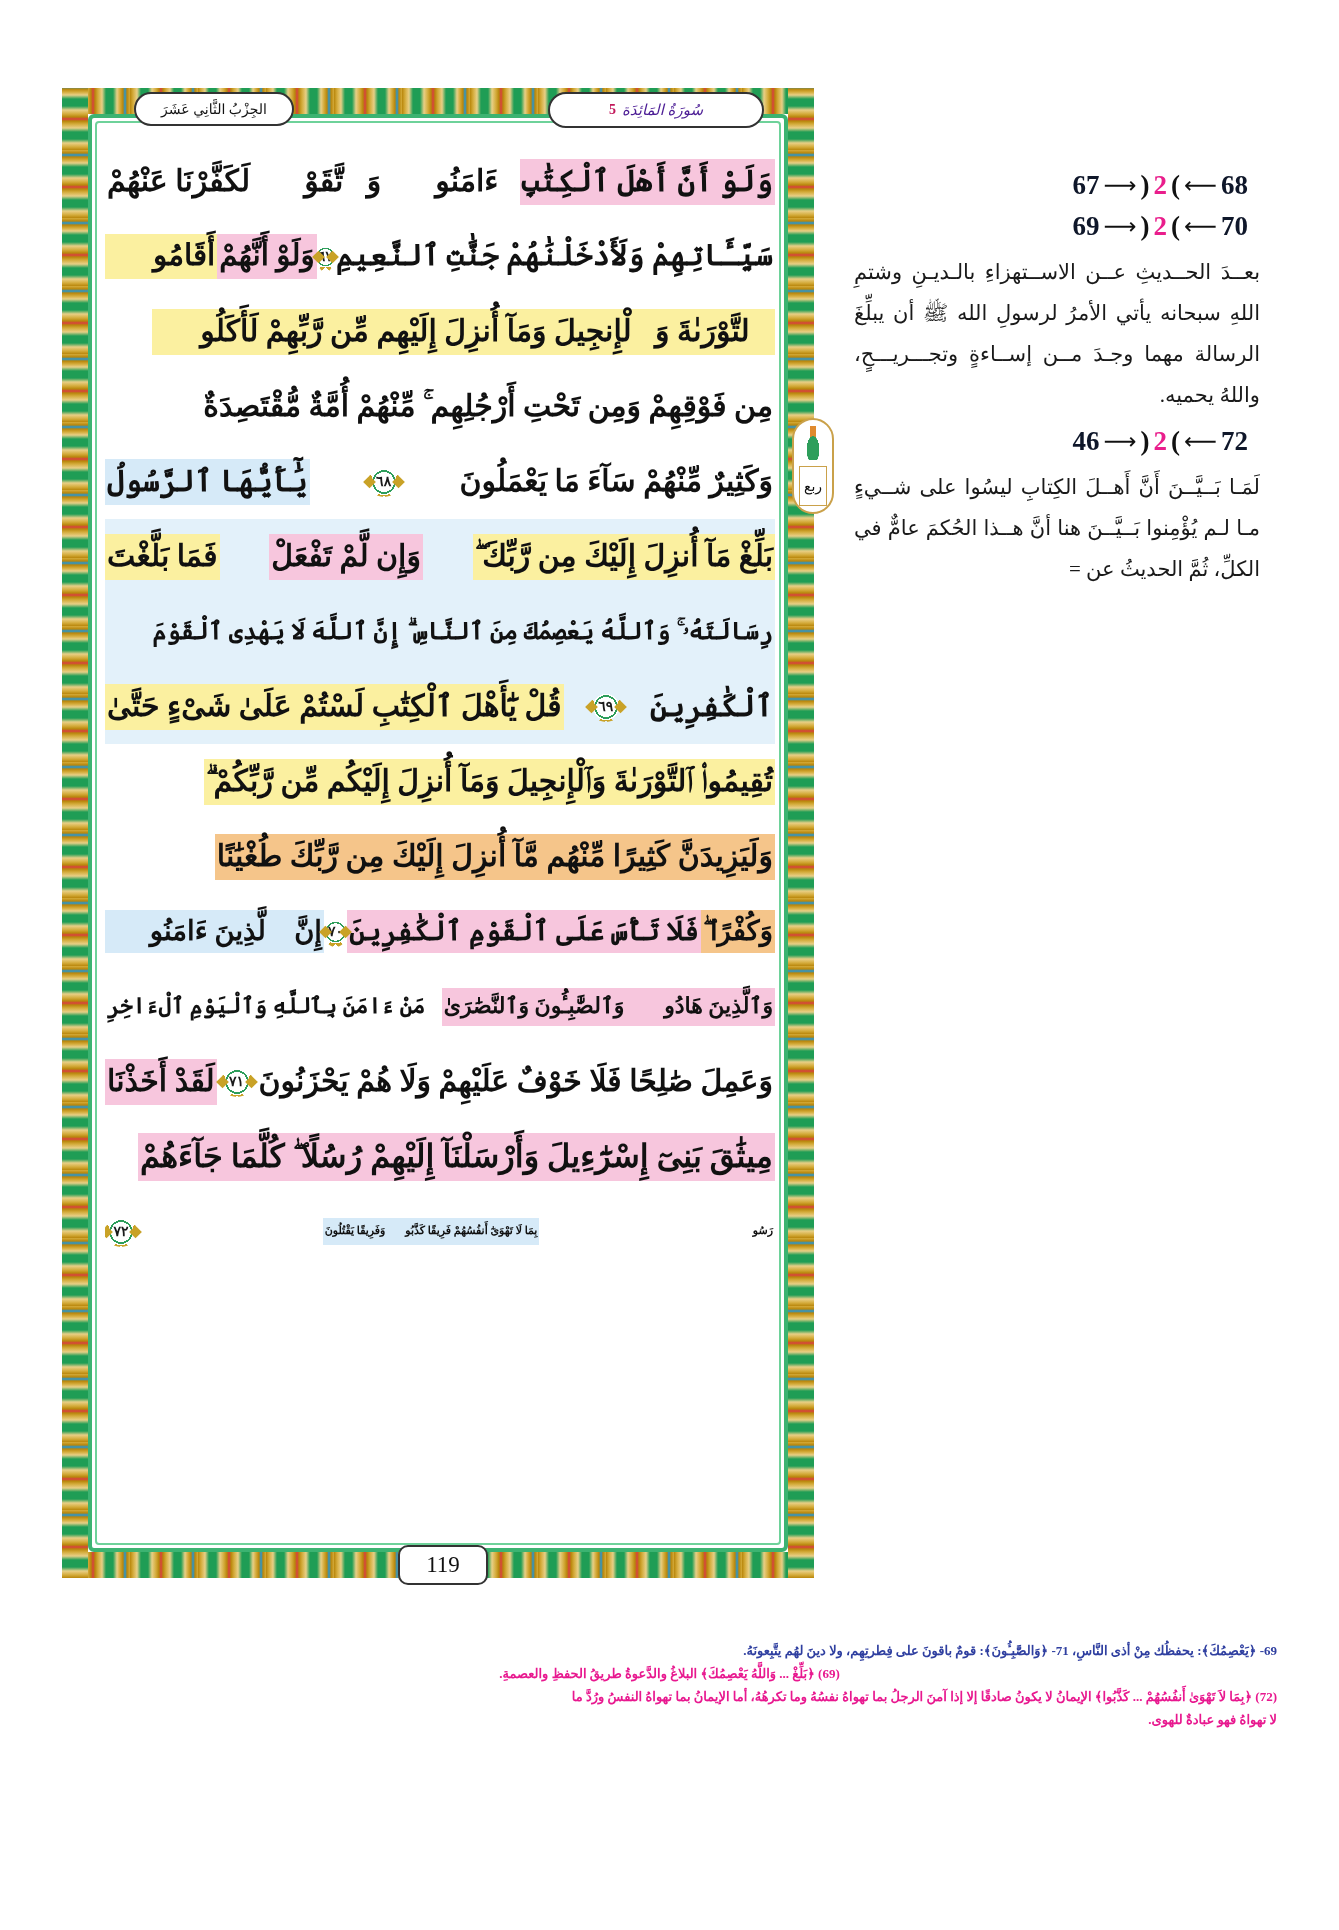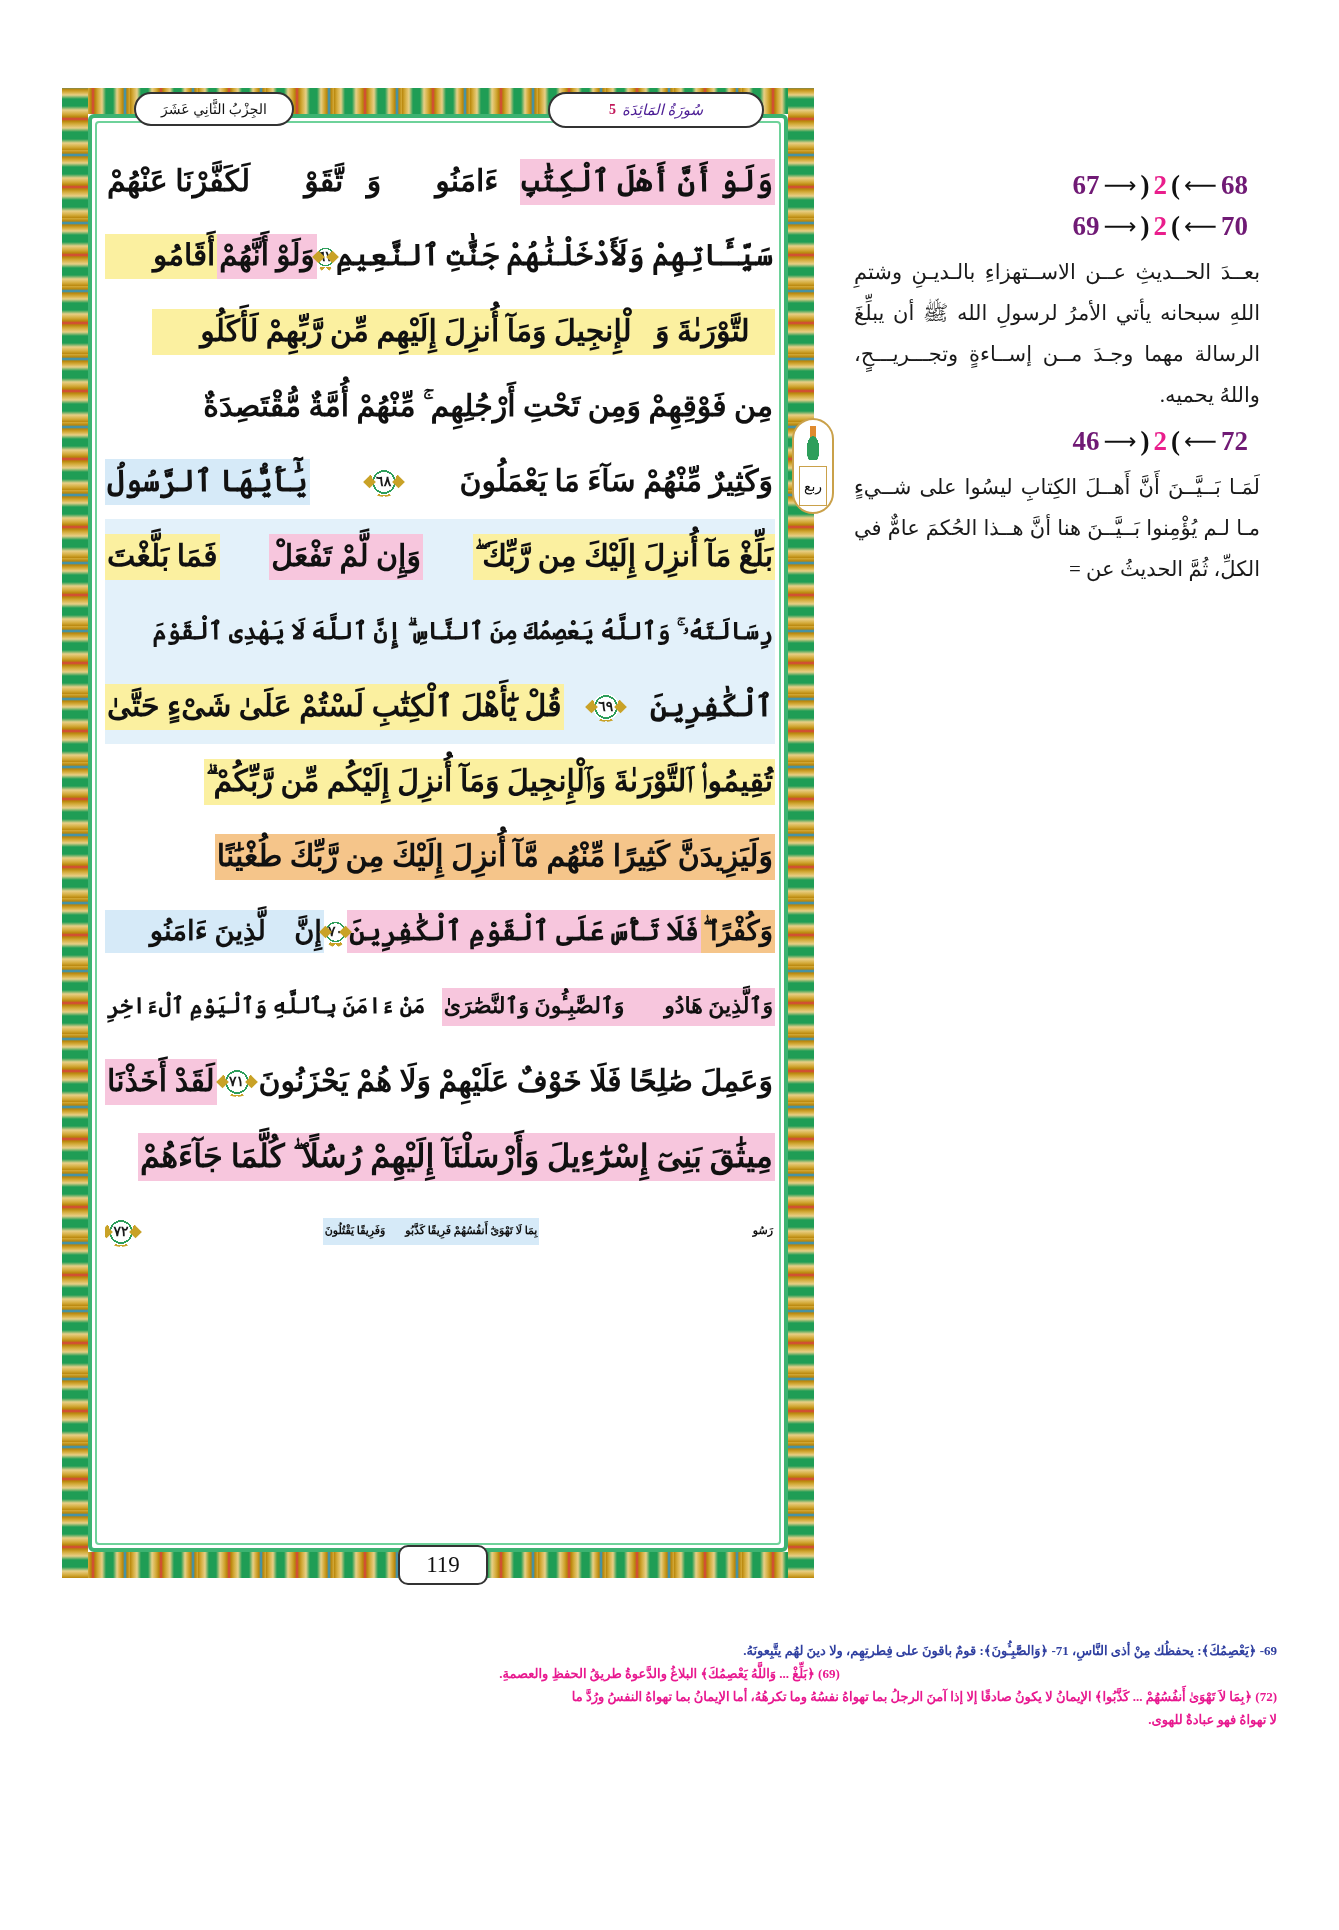--- a/index.html
+++ b/index.html
@@ -237,21 +237,21 @@
     flex-direction: row-reverse;
     align-items: center;
     justify-content: flex-start;
     gap: 4px;
     margin: 10px 0 10px 0;
     font-family: "Liberation Serif", serif;
     direction: ltr;
     padding-right: 16px;
   }
   .tf-header .vnum {
-    color: #701a75; font-weight: bold; font-size: 27px;
+    color: #0f172a; font-weight: bold; font-size: 27px;
     font-family: "Liberation Serif", serif;
   }
   .tf-header .arrow { color: #111; font-size: 23px; line-height: 1; }
   .tf-header .sura {
     color: #e91e8c; font-weight: bold; font-size: 27px;
   }
   .tf-header .paren { color: #111; font-size: 27px; font-weight: bold; }
   .tf-body {
     font-size: 21px;
     line-height: 1.95;

